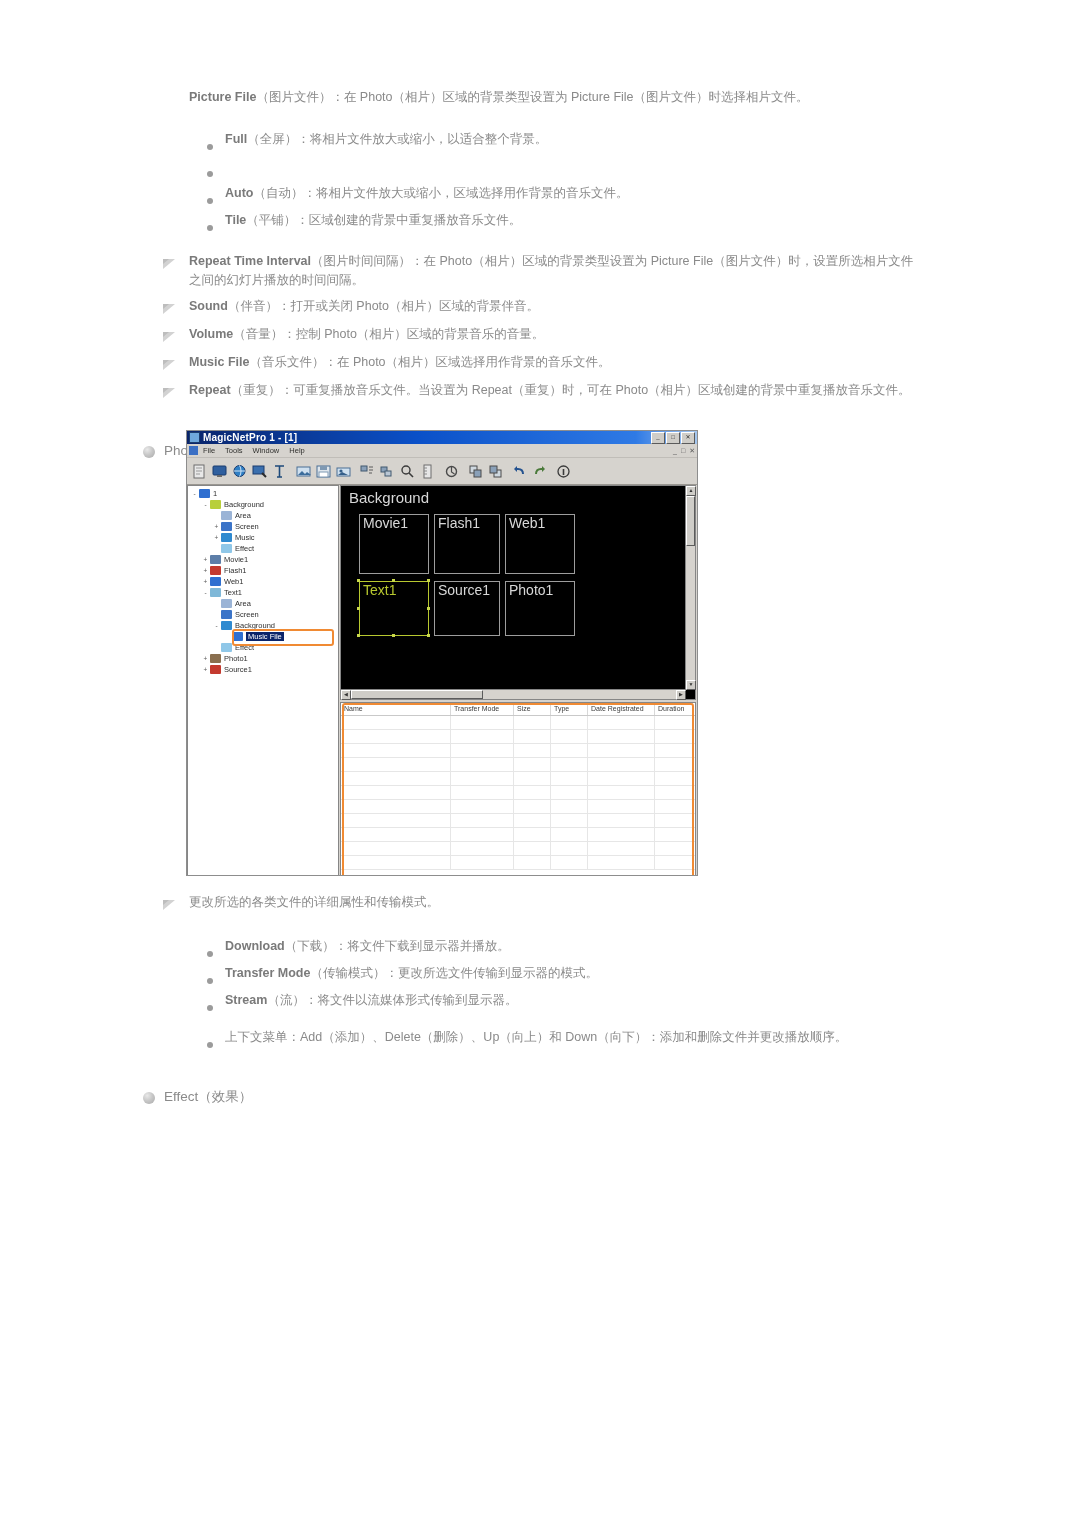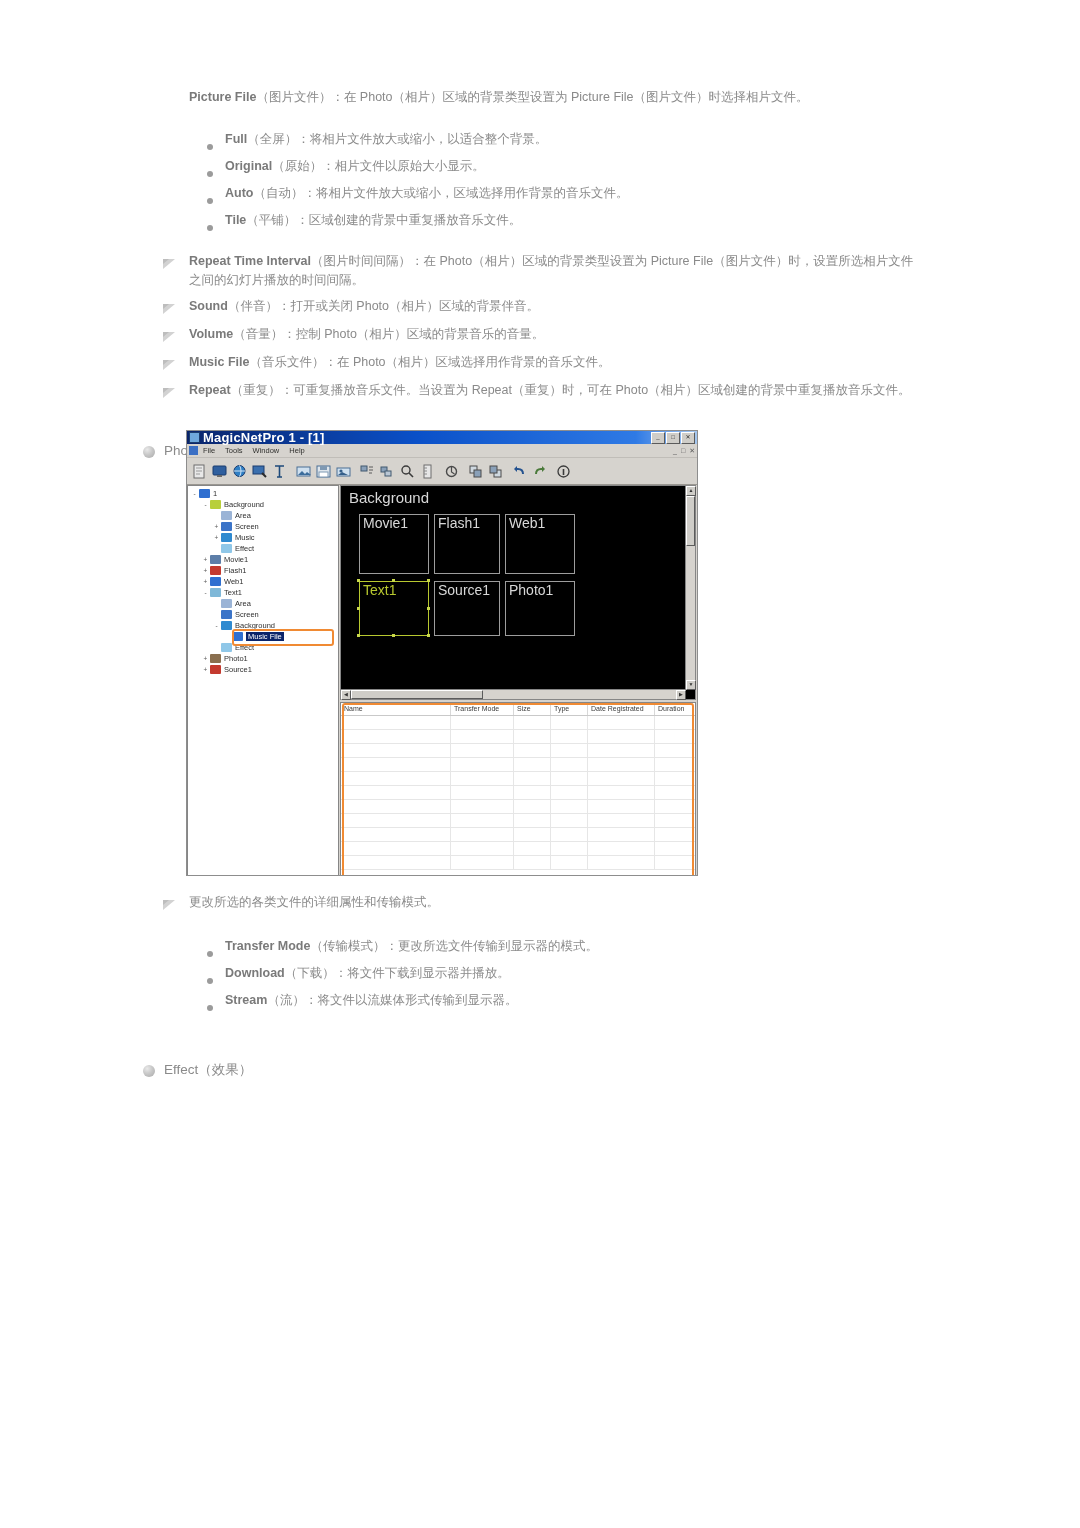--- a/index.html
+++ b/index.html
@@ -73,21 +73,21 @@
   .titlebar{
     height:13px;
     background:linear-gradient(to right,#0a246a 0%,#0a50c8 45%,#2f7ae5 88%,#a6c8f0 100%);
     display:flex;align-items:center;padding:0 2px;
   }
   .titlebar .ticon{
     width:9px;height:9px;background:#6fa8dc;border:1px solid #1b3c6e;margin-right:3px;
     flex:0 0 auto;
   }
   .titlebar .ttext{
-    color:#ffffff;font-size:13px;font-weight:bold;white-space:nowrap;
+    color:#ffffff;font-size:10px;font-weight:bold;white-space:nowrap;
     letter-spacing:.2px;flex:1 1 auto;
     font-family:"Liberation Sans",sans-serif;
   }
   .wbtns{display:flex;gap:1px;flex:0 0 auto;}
   .wbtn{
     width:12px;height:10px;background:#cfcdc8;border:1px solid #ffffff;
     border-right-color:#5b5b5b;border-bottom-color:#5b5b5b;
     font-size:6px;color:#2b2b2b;text-align:center;line-height:9px;
   }
   .menubar{
@@ -187,21 +187,20 @@
 
     <div class="gap-m"></div>
 
     <div class="sub">
       <div class="row">
         <div class="bul"><span class="dot"></span></div>
         <div class="txt"><span class="en">Full</span><span class="cn">（全屏）：将相片文件放大或缩小，以适合整个背景。</span></div>
       </div>
       <div class="row">
         <div class="bul"><span class="dot"></span></div>
-        <div class="txt"><span class="en">Original</span><span class="cn">（原始）：相片文件以原始大小显示。</span></div>
       </div>
       <div class="row">
         <div class="bul"><span class="dot"></span></div>
         <div class="txt"><span class="en">Auto</span><span class="cn">（自动）：将相片文件放大或缩小，区域选择用作背景的音乐文件。</span></div>
       </div>
       <div class="row">
         <div class="bul"><span class="dot"></span></div>
         <div class="txt"><span class="en">Tile</span><span class="cn">（平铺）：区域创建的背景中重复播放音乐文件。</span></div>
       </div>
     </div>
@@ -620,33 +619,37 @@
     <div class="row">
       <div class="bul"><span class="flag"></span></div>
       <div class="txt">更改所选的各类文件的详细属性和传输模式。</div>
     </div>
 
     <div class="gap-m"></div>
 
     <div class="sub">
       <div class="row">
         <div class="bul"><span class="dot"></span></div>
+        <div class="txt"><span class="en">Download</span><span class="cn">（下载）：将文件下载到显示器并播放。</span></div>
+      </div>
+      <div class="row">
+        <div class="bul"><span class="dot"></span></div>
         <div class="txt"><span class="en">Transfer Mode</span><span class="cn">（传输模式）：更改所选文件传输到显示器的模式。</span></div>
       </div>
       <div class="row">
         <div class="bul"><span class="dot"></span></div>
-        <div class="txt"><span class="en">Download</span><span class="cn">（下载）：将文件下载到显示器并播放。</span></div>
-      </div>
-      <div class="row">
-        <div class="bul"><span class="dot"></span></div>
         <div class="txt"><span class="en">Stream</span><span class="cn">（流）：将文件以流媒体形式传输到显示器。</span></div>
       </div>
 
       <div class="gap-s"></div>
 
+      <div class="row">
+        <div class="bul"><span class="dot"></span></div>
+        <div class="txt">上下文菜单：Add（添加）、Delete（删除）、Up（向上）和 Down（向下）：添加和删除文件并更改播放顺序。</div>
+      </div>
     </div>
 
     <div class="gap-m"></div>
 
     <div class="row lvl1" style="margin-left:-20px;">
       <div class="bul"><span class="sphere"></span></div>
       <div class="txt">Effect（效果）</div>
     </div>
   </div>
 

